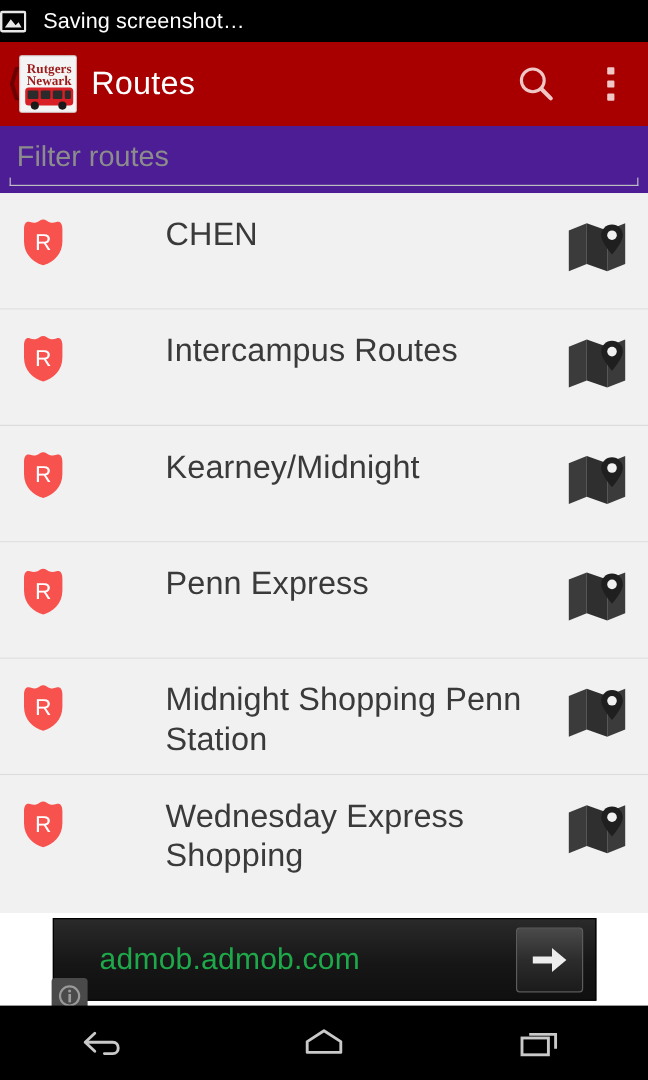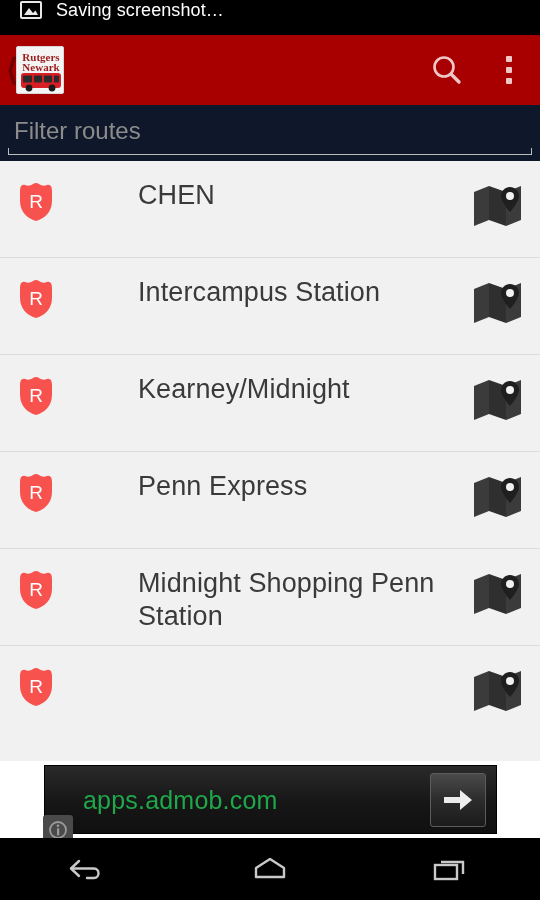--- a/index.html
+++ b/index.html
@@ -7,21 +7,21 @@
     width:540px; height:900px;
     font-family:"Liberation Sans", sans-serif;
     background:#ffffff;
     overflow:hidden;
   }
   #screen { position:relative; width:540px; height:900px; background:#ffffff; }
 
   
   .statusbar {
     position:absolute; top:0; left:0; width:540px; height:35px;
-    background:#000000; display:flex; padding-left:20px;
+    background:#000000; display:flex; align-items:center; padding-left:0;
   }
   .status-icon { width:22px; height:20px; position:relative; flex:0 0 auto; }
   .status-icon svg { display:block; }
   .status-text {
     color:#ffffff; font-size:18px; margin-left:14px;
     letter-spacing:.1px; white-space:nowrap;
   }
 
   
   .actionbar {
@@ -52,21 +52,21 @@
     justify-content:center;
   }
   .overflow-dots { display:flex; flex-direction:column; gap:5px; }
   .overflow-dots i {
     display:block; width:6px; height:6px; background:#f0c7c7; border-radius:1px;
   }
 
   
   .filterwrap {
     position:absolute; top:105px; left:0; width:540px; height:56px;
-    background:#0f172a;
+    background:#4c1d95;
   }
   .filter-input {
     position:absolute; left:8px; top:8px; width:524px; height:42px;
     background:transparent; border:none;
     border-bottom:1px solid #bdbdbd;
     color:#8c8c8c; font-size:24px;
     font-family:"Liberation Sans", sans-serif;
     padding:0 6px 6px 6px; outline:none;
   }
   .filter-input::placeholder { color:#8c8c8c; opacity:1; }
@@ -168,20 +168,21 @@
           <rect x="6" y="28.5" width="9" height="7" rx="1" fill="#2b2b2b"></rect>
           <rect x="17" y="28.5" width="8" height="7" rx="1" fill="#2b2b2b"></rect>
           <rect x="27" y="28.5" width="8" height="7" rx="1" fill="#2b2b2b"></rect>
           <rect x="37" y="28.5" width="5" height="7" rx="1" fill="#2b2b2b"></rect>
           <circle cx="12" cy="41" r="3.4" fill="#1a1a1a"></circle>
           <circle cx="35" cy="41" r="3.4" fill="#1a1a1a"></circle>
         </g>
       </svg>
     </span>
 
+    <span class="ab-title">Routes</span>
 
     <span class="ab-actions">
       <span class="ab-btn">
         <svg width="34" height="34" viewBox="0 0 34 34">
           <circle cx="14" cy="14" r="9.5" fill="none" stroke="#f0c7c7" stroke-width="2.6"></circle>
           <line x1="21" y1="21" x2="29" y2="29" stroke="#f0c7c7" stroke-width="3.4" stroke-linecap="round"></line>
         </svg>
       </span>
       <span class="ab-btn">
         <span class="overflow-dots">
@@ -220,21 +221,21 @@
       </span>
     </div>
 
     <div class="row">
       <span class="row-shield">
         <svg width="40" height="42" viewBox="0 0 40 42">
           <path d="M4 10 C4 5 6 3 9 4 C12 5 14 5 17 3 C19 1.6 21 1.6 23 3 C26 5 28 5 31 4 C34 3 36 5 36 10 L36 20 C36 31 28 38 20 40 C12 38 4 31 4 20 Z" fill="#f8524f"></path>
           <text x="20" y="27" font-family="Liberation Sans, sans-serif" font-size="19" fill="#ffffff" text-anchor="middle">R</text>
         </svg>
       </span>
-      <span class="row-label">Intercampus Station</span>
+      <span class="row-label">Intercampus Routes</span>
       <span class="row-map">
         <svg width="52" height="46" viewBox="0 0 52 46">
           <path d="M2 9 L17 3 L17 37 L2 43 Z" fill="#3b3b3b"></path>
           <path d="M17 3 L34 9 L34 43 L17 37 Z" fill="#2f2f2f"></path>
           <path d="M34 9 L49 3 L49 37 L34 43 Z" fill="#3b3b3b"></path>
           <path d="M38 4 C33 4 29 8 29 13 C29 19 38 29 38 29 C38 29 47 19 47 13 C47 8 43 4 38 4 Z" fill="#1f1f1f"></path>
           <circle cx="38" cy="13" r="4" fill="#f1f1f1"></circle>
         </svg>
       </span>
     </div>
@@ -296,36 +297,37 @@
       </span>
     </div>
 
     <div class="row">
       <span class="row-shield">
         <svg width="40" height="42" viewBox="0 0 40 42">
           <path d="M4 10 C4 5 6 3 9 4 C12 5 14 5 17 3 C19 1.6 21 1.6 23 3 C26 5 28 5 31 4 C34 3 36 5 36 10 L36 20 C36 31 28 38 20 40 C12 38 4 31 4 20 Z" fill="#f8524f"></path>
           <text x="20" y="27" font-family="Liberation Sans, sans-serif" font-size="19" fill="#ffffff" text-anchor="middle">R</text>
         </svg>
       </span>
+      <span class="row-label">Wednesday Express Shopping</span>
       <span class="row-map">
         <svg width="52" height="46" viewBox="0 0 52 46">
           <path d="M2 9 L17 3 L17 37 L2 43 Z" fill="#3b3b3b"></path>
           <path d="M17 3 L34 9 L34 43 L17 37 Z" fill="#2f2f2f"></path>
           <path d="M34 9 L49 3 L49 37 L34 43 Z" fill="#3b3b3b"></path>
           <path d="M38 4 C33 4 29 8 29 13 C29 19 38 29 38 29 C38 29 47 19 47 13 C47 8 43 4 38 4 Z" fill="#1f1f1f"></path>
           <circle cx="38" cy="13" r="4" fill="#f1f1f1"></circle>
         </svg>
       </span>
     </div>
 
   </div>
 
   <div class="ad-area">
     <div class="ad-banner">
-      <span class="ad-text">apps.admob.com</span>
+      <span class="ad-text">admob.admob.com</span>
       <span class="ad-arrow-btn">
         <svg width="34" height="28" viewBox="0 0 34 28">
           <path d="M3 11 L19 11 L19 4 L31 14 L19 24 L19 17 L3 17 Z" fill="#ededed"></path>
         </svg>
       </span>
       <span class="ad-info">
         <svg width="22" height="22" viewBox="0 0 22 22">
           <circle cx="11" cy="11" r="8" fill="none" stroke="#9a9a9a" stroke-width="1.8"></circle>
           <circle cx="11" cy="6.8" r="1.3" fill="#9a9a9a"></circle>
           <rect x="10" y="9.3" width="2.2" height="7" fill="#9a9a9a"></rect>

